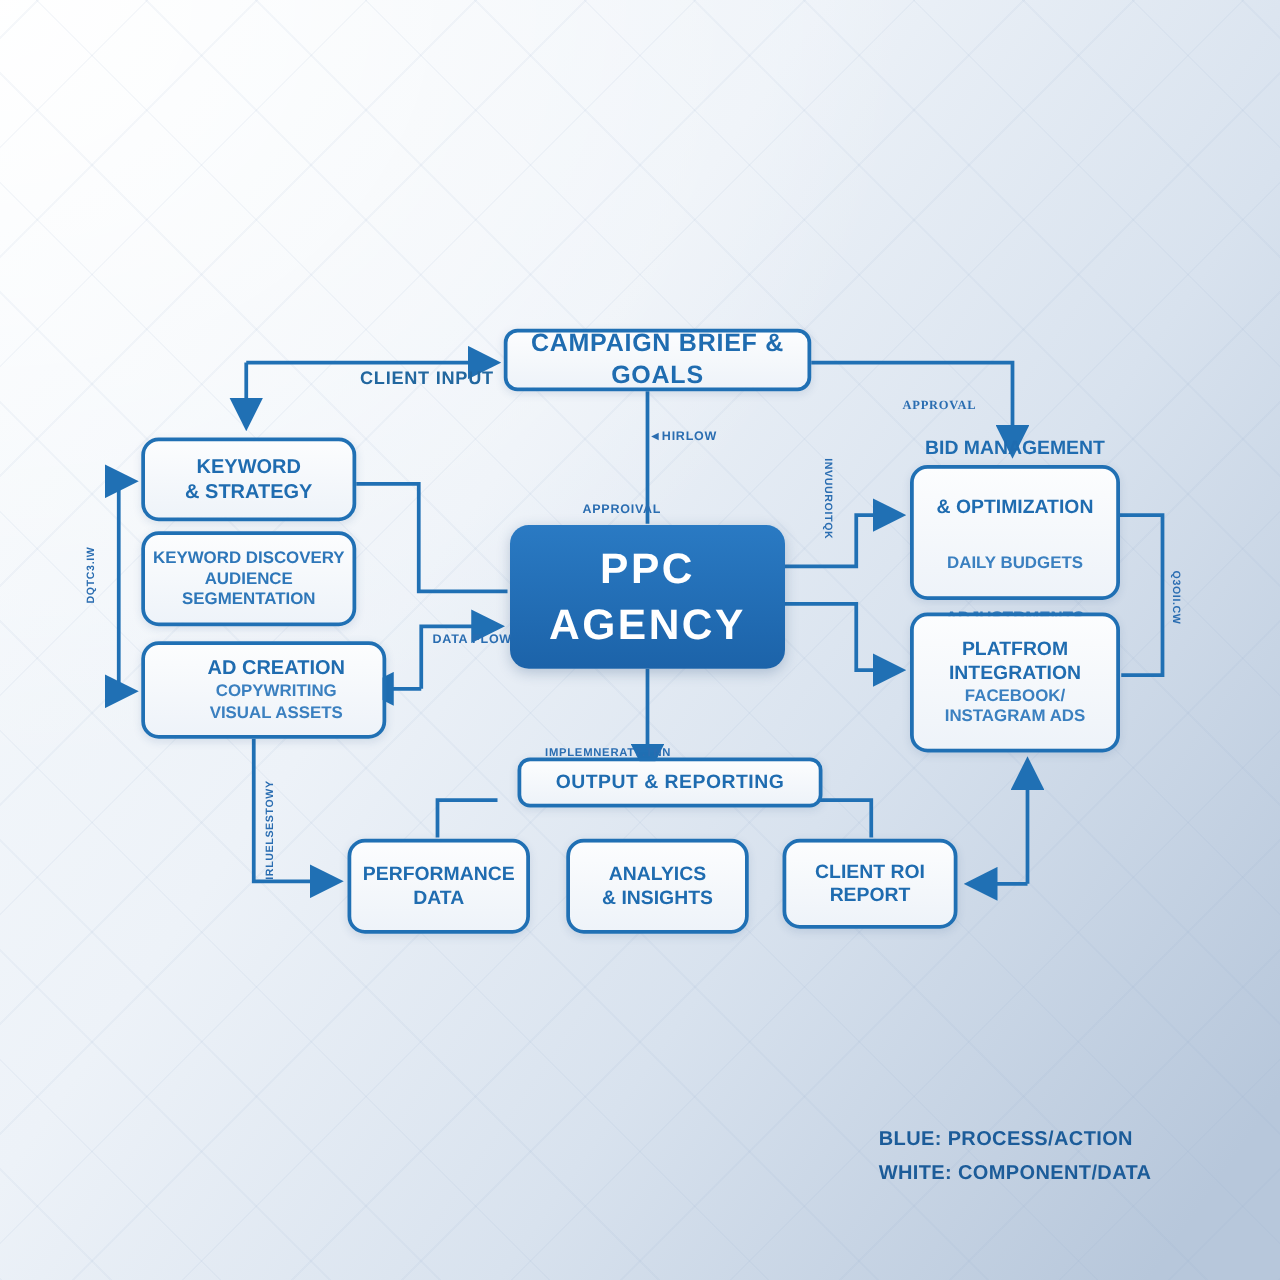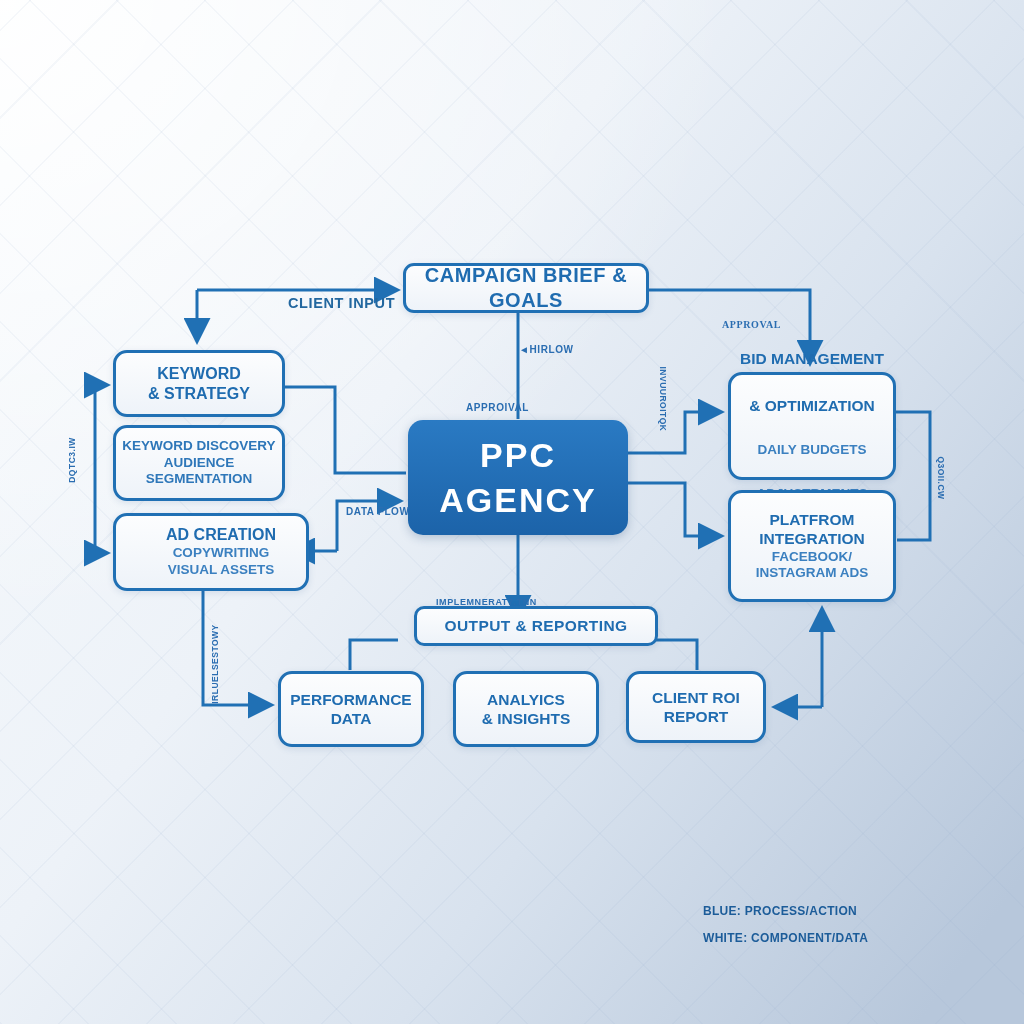--- a/index.html
+++ b/index.html
@@ -51,21 +51,21 @@
   #lbl-flow{left:519px;top:320px;}
   #lbl-approival{left:466px;top:378px;}
   #lbl-dataflow{left:346px;top:482px;}
   #lbl-implementation{left:436px;top:573px;font-size:9px;}
   .vlabel{position:absolute;width:80px;text-align:center;font-size:8.5px;font-weight:bold;
           color:#2a6db1;letter-spacing:0.5px;white-space:nowrap;}
   #lbl-vleft{left:32px;top:455px;transform:rotate(-90deg);}
   #lbl-vmid{left:623px;top:394px;transform:rotate(90deg);}
   #lbl-vright{left:901px;top:473px;transform:rotate(90deg);}
   #lbl-vbottomleft{left:175px;top:659px;transform:rotate(-90deg);}
-  .legend{position:absolute;left:703px;top:898px;font-size:12px;font-weight:bold;
+  .legend{position:absolute;left:703px;top:898px;font-size:16px;font-weight:bold;
           color:#1c5c99;line-height:27px;letter-spacing:0.3px;}
 </style>
 </head>
 <body>
 
 <div class="stage">
 
   <svg class="wires" width="1024" height="1024" viewBox="0 0 1024 1024">
     <defs>
       <marker id="arw" markerWidth="9" markerHeight="9" refX="7" refY="4.5" orient="auto">

